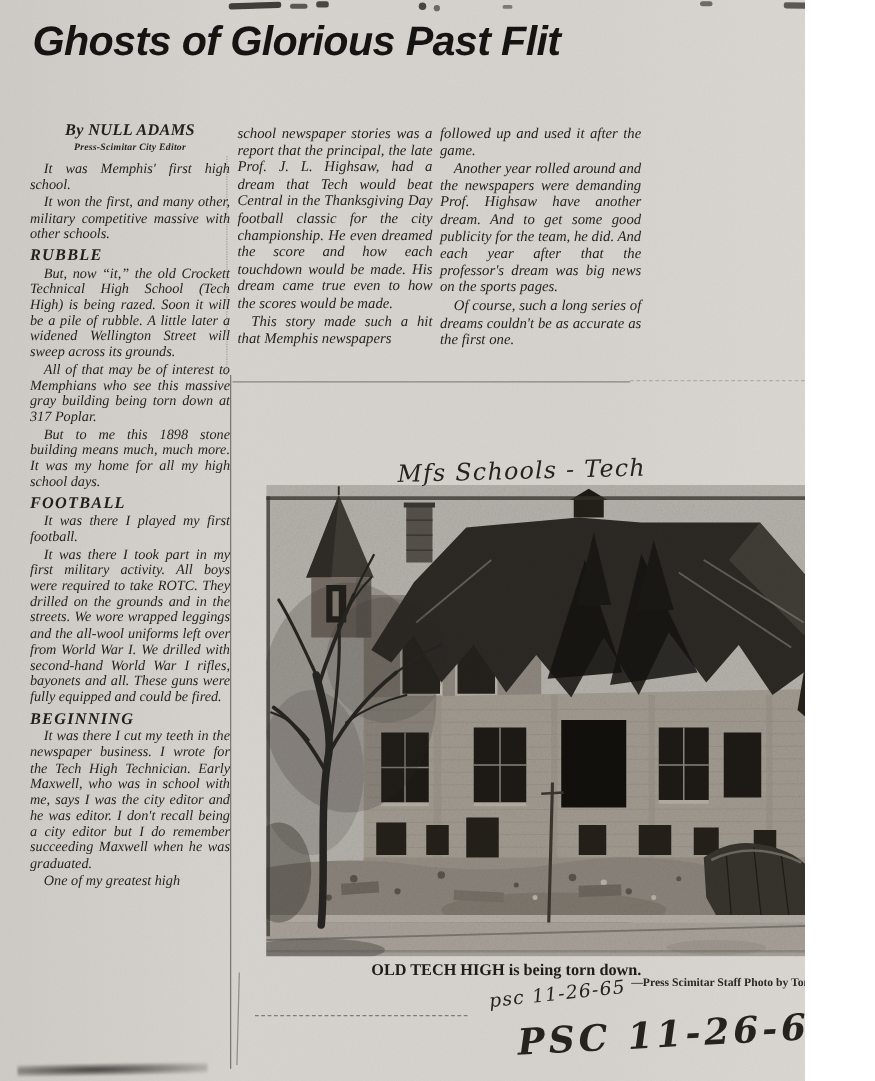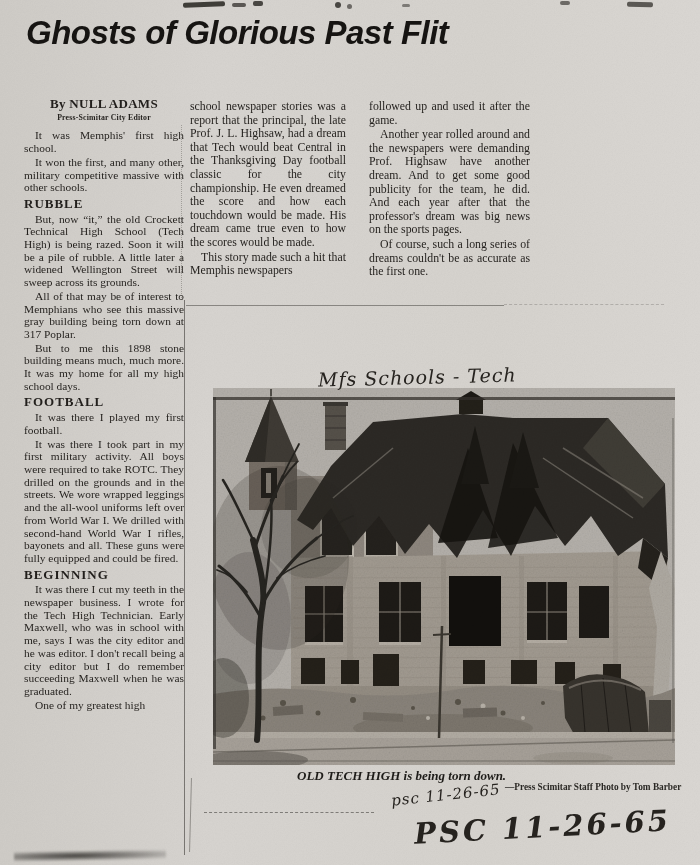--- a/index.html
+++ b/index.html
@@ -1,30 +1,30 @@
 <!DOCTYPE html>
 <html><head>
 <meta charset="utf-8">
 <style>
   html,body{margin:0;padding:0;}
   .page{
-    position:relative;width:700px;height:865px;overflow:hidden;
+    position:relative;width:644px;height:865px;overflow:hidden;
     background:linear-gradient(90deg,#cfccc7 0%,#d7d4d0 30%,#d6d3ce 70%,#dad7d3 100%);
     font-family:"Liberation Serif",serif;color:#211f1c;
   }
   
   .headline{
     position:absolute;left:26px;top:12px;width:560px;
     font-family:"Liberation Sans",sans-serif;font-weight:bold;font-style:italic;
     font-size:33px;line-height:41px;letter-spacing:-0.5px;color:#161412;
   }
   
   .mark{position:absolute;background:#26231f;border-radius:2px;}
   
-  .col{position:absolute;font-size:11.4px;line-height:12.7px;text-align:justify;color:#221f1c;}
+  .col{position:absolute;font-size:11.4px;line-height:12.7px;text-align:justify;color:#221f1c;font-style:italic;}
   .col p{margin:0 0 1px 0;text-indent:11px;}
   .col p.noindent{text-indent:0;}
   .subhead{text-align:left;font-weight:bold;font-size:13px;letter-spacing:1px;margin:4px 0 2px 0;}
   .byline{text-align:center;margin-bottom:5px;}
   .byline .author{font-weight:bold;font-size:13px;letter-spacing:.3px;}
   .byline .role{font-weight:bold;font-size:7.8px;margin-top:1px;letter-spacing:.2px;}
   .col2tweak{font-size:11.8px;line-height:13.6px;}
   
   .cut{position:absolute;}
   .cut-v-main{left:184px;top:300px;height:555px;width:0;border-left:1.3px solid rgba(45,42,38,.55);}
@@ -40,21 +40,21 @@
   }
   
   .photo{position:absolute;left:213px;top:388px;width:462px;height:377px;}
   .photo svg{display:block;width:462px;height:377px;}
   
   .hand{position:absolute;font-family:"DejaVu Serif",serif;font-style:italic;color:#26231f;white-space:nowrap;}
   .hand-annot{left:318px;top:366px;font-size:19px;letter-spacing:1px;transform:rotate(-1.5deg);}
   .hand-small{left:391px;top:786px;font-size:15px;letter-spacing:1px;transform:rotate(-6deg);}
   .hand-large{left:414px;top:810px;font-size:29px;letter-spacing:3px;font-weight:bold;transform:rotate(-3deg);}
   
-  .caption{position:absolute;left:297px;top:768px;font-weight:bold;font-size:13px;color:#1e1c19;white-space:nowrap;font-style:italic;}
+  .caption{position:absolute;left:297px;top:768px;font-weight:bold;font-size:13px;color:#1e1c19;white-space:nowrap;}
   .credit{position:absolute;left:505px;top:782px;font-weight:bold;font-size:9.3px;color:#2a2824;white-space:nowrap;}
   
   .grain-overlay{position:absolute;left:0;top:0;width:700px;height:865px;pointer-events:none;opacity:.07;mix-blend-mode:multiply;}
 </style>
 </head>
 <body>
 
 <div class="page">
 
   <div class="mark" style="left:183px;top:2px;width:42px;height:5px;transform:rotate(-2deg);opacity:.85"></div>
@@ -87,21 +87,21 @@
     <div class="subhead">BEGINNING</div>
     <p>It was there I cut my teeth in the newspaper business. I wrote for the Tech High Technician. Early Maxwell, who was in school with me, says I was the city editor and he was editor. I don't recall being a city editor but I do remember succeeding Maxwell when he was graduated.</p>
     <p>One of my greatest high</p>
   </div>
 
   <div class="col col2tweak" style="left:190px;top:100px;width:156px;">
     <p class="noindent">school newspaper stories was a report that the principal, the late Prof. J. L. Highsaw, had a dream that Tech would beat Central in the Thanksgiving Day football classic for the city championship. He even dreamed the score and how each touchdown would be made. His dream came true even to how the scores would be made.</p>
     <p>This story made such a hit that Memphis newspapers</p>
   </div>
 
-  <div class="col col2tweak" style="left:369px;top:100px;width:161px;">
+  <div class="col col2tweak" style="left:352px;top:100px;width:161px;">
     <p class="noindent">followed up and used it after the game.</p>
     <p>Another year rolled around and the newspapers were demanding Prof. Highsaw have another dream. And to get some good publicity for the team, he did. And each year after that the professor's dream was big news on the sports pages.</p>
     <p>Of course, such a long series of dreams couldn't be as accurate as the first one.</p>
   </div>
 
   <div class="cut cut-v-dots"></div>
   <div class="cut cut-v-main"></div>
   <div class="cut cut-v-short"></div>
   <div class="cut cut-h-main"></div>
   <div class="cut cut-h-ext"></div>

